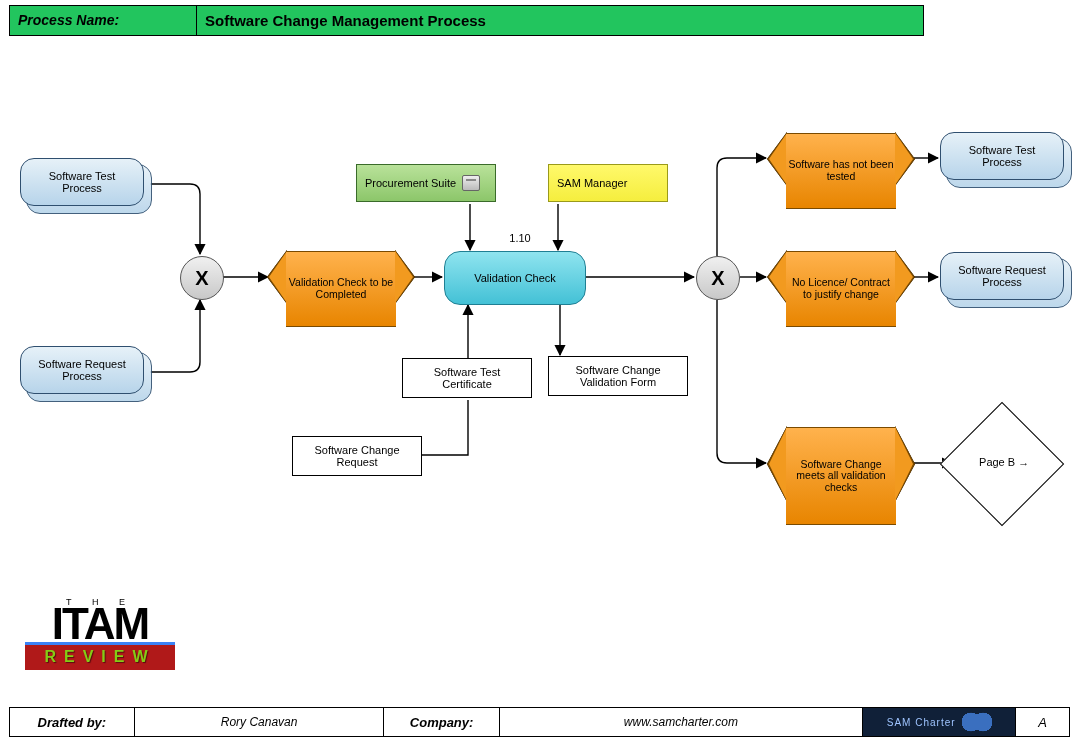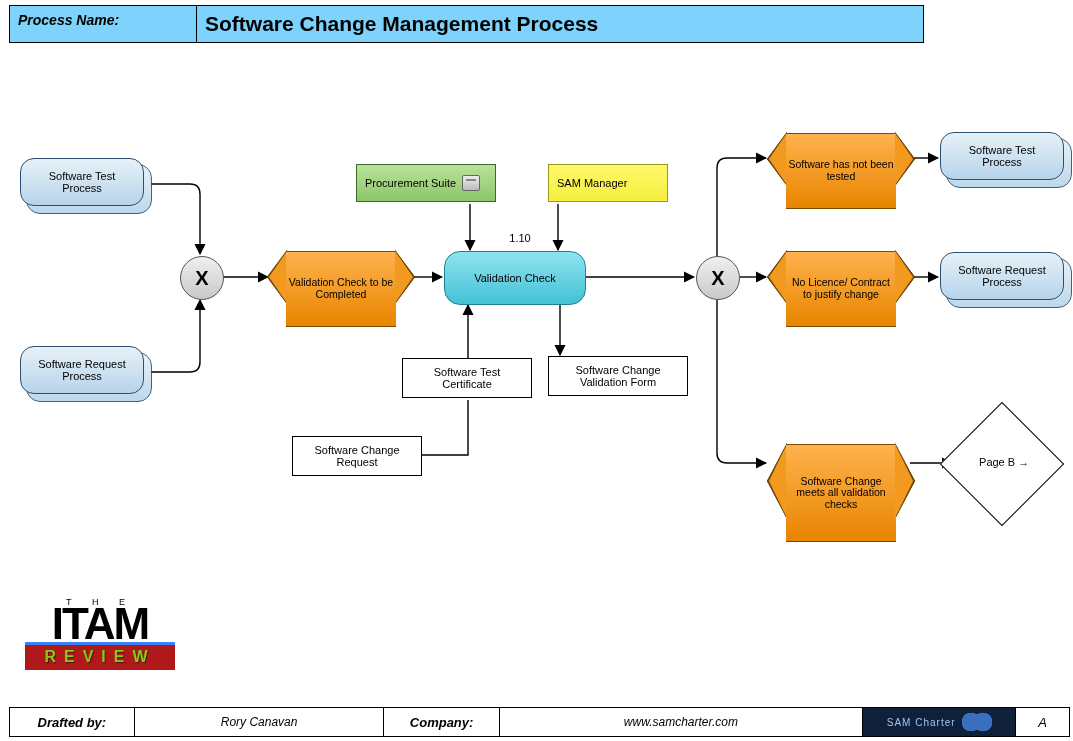--- a/index.html
+++ b/index.html
@@ -13,31 +13,31 @@
     color: #000;
   }
   .page { position: relative; width: 1073px; height: 741px; }
 
   
   .title-table {
     position: absolute;
     left: 9px; top: 5px;
     display: flex;
     border: 1.5px solid #000;
-    background: #7dd3fc;
+    background: #22c55e;
   }
   .title-table .cell-label {
     width: 170px; padding: 6px 8px;
     border-right: 1.5px solid #000;
     font-weight: bold; font-style: italic;
     font-size: 14px;
   }
   .title-table .cell-value {
     width: 710px; padding: 6px 8px;
-    font-weight: bold; font-size: 21px;
+    font-weight: bold; font-size: 15px;
   }
 
   
   .footer-table {
     position: absolute;
     left: 9px; top: 707px;
     display: flex;
     border: 1.5px solid #000;
     height: 28px;
     width: 1059px;
@@ -326,21 +326,21 @@
   <div class="hex" style="left:786px; top:133px;">
     <span class="edge-l"></span>
       <span class="edge-r"></span>
     <div class="hex-body">Software has not been tested</div>
   </div>
   <div class="hex" style="left:786px; top:251px;">
     <span class="edge-l"></span>
       <span class="edge-r"></span>
     <div class="hex-body">No Licence/ Contract to justify change</div>
   </div>
-  <div class="hex tall" style="left:786px; top:427px;margin-top:17px;">
+  <div class="hex tall" style="left:786px; top:427px;">
     <span class="edge-l"></span>
       <span class="edge-r"></span>
     <div class="hex-body">Software Change meets all validation checks</div>
   </div>
 
   <div class="predef" style="left:940px; top:132px;">
     <div class="back"></div>
     <div class="front">Software Test Process</div>
   </div>
   <div class="predef" style="left:940px; top:252px;">

